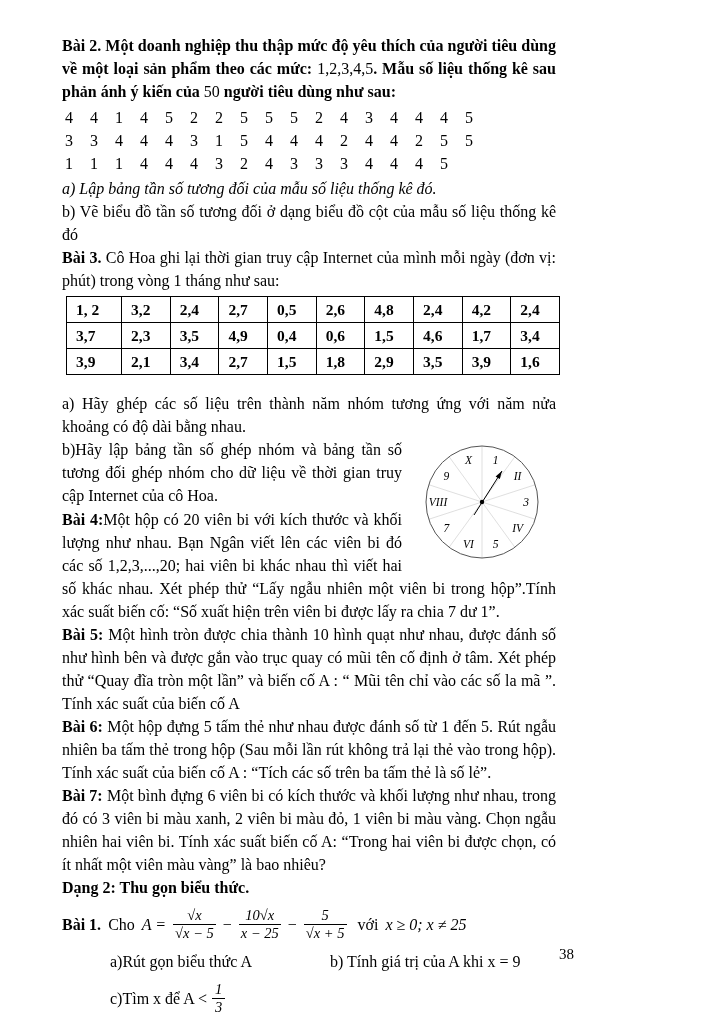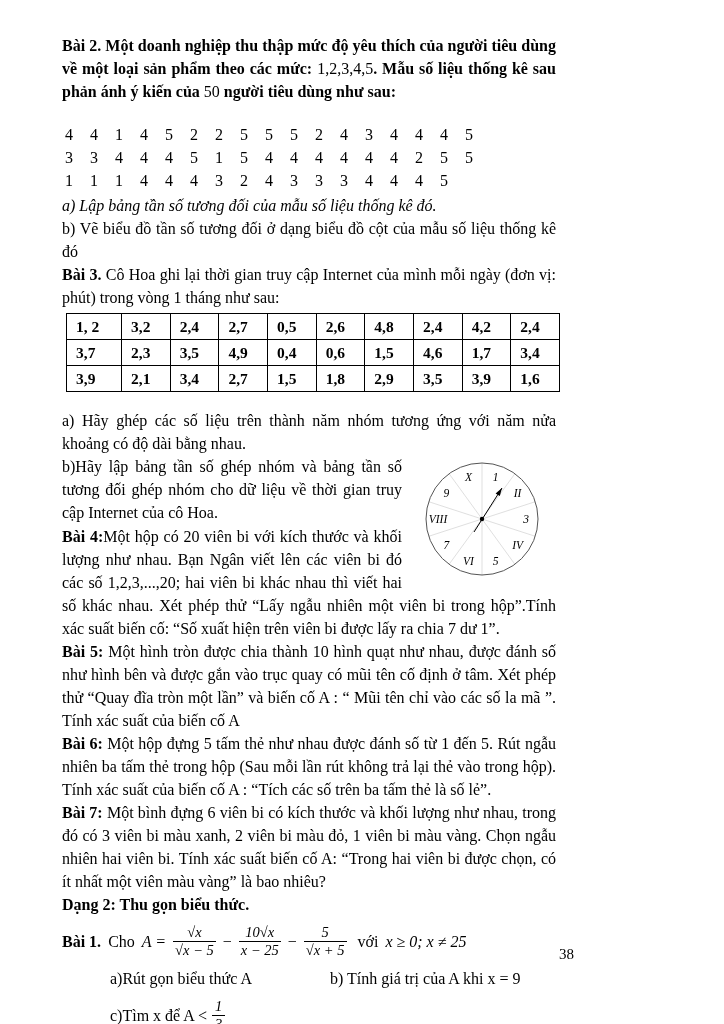--- a/index.html
+++ b/index.html
@@ -39,23 +39,23 @@
 <body>
 
 <div class="page">
 
   <p class="para bold"><b>Bài 2.</b>
     <span>Một doanh nghiệp thu thập mức độ yêu thích của người tiêu dùng về một loại sản phẩm theo các mức:</span>
     <span class="math">1,2,3,4,5</span><span>. Mẫu số liệu thống kê sau phản ánh ý kiến của</span>
     <span class="math">50</span>
     <span>người tiêu dùng như sau:</span></p>
 
-  <div style="margin-top:20px;">
+  <div style="margin-top:3px;">
     <div class="num-row">4 4 1 4 5 2 2 5 5 5 2 4 3 4 4 4 5</div>
-    <div class="num-row">3 3 4 4 4 5 1 5 4 4 4 4 4 4 2 5 5</div>
+    <div class="num-row">3 3 4 4 4 3 1 5 4 4 4 2 4 4 2 5 5</div>
     <div class="num-row">1 1 1 4 4 4 3 2 4 3 3 3 4 4 4 5</div>
   </div>
 
   <p class="para" style="margin-top:2px;font-style:italic;">a) Lập bảng tần số tương đối của mẫu số liệu thống kê đó.</p>
   <p class="para">b) Vẽ biểu đồ tần số tương đối ở dạng biểu đồ cột của mẫu số liệu thống kê đó</p>
 
   <p class="para mt"><b>Bài 3.</b>
     <span>Cô Hoa ghi lại thời gian truy cập Internet của mình mỗi ngày (đơn vị: phút) trong vòng 1 tháng như sau:</span></p>
 
   <table class="data-table">

